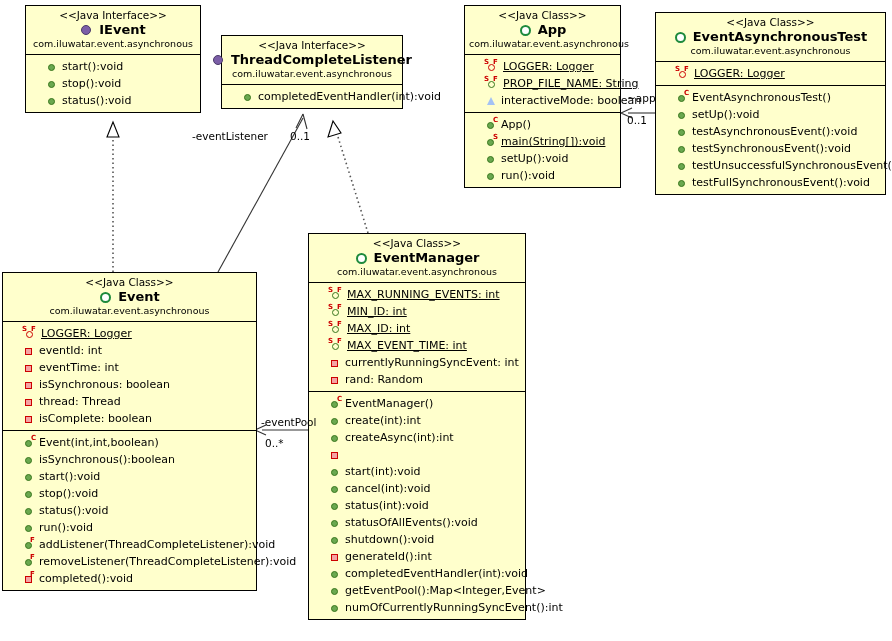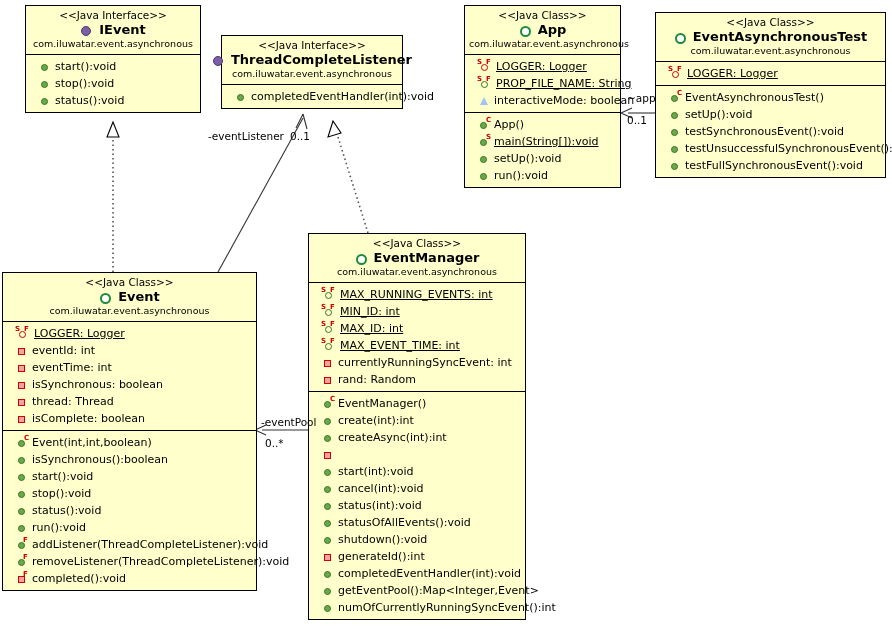--- a/index.html
+++ b/index.html
@@ -32,39 +32,39 @@
     border-bottom: 1px solid #000;
   }
   .stereotype {
     font-size: 10.5px;
     color: #000;
     line-height: 13px;
     white-space: nowrap;
   }
   .titleline {
     display: flex;
-    align-items: flex-end;
+    align-items: center;
     justify-content: center;
     gap: 2px;
     line-height: 16px;
   }
   .cname {
     font-size: 13px;
     font-weight: bold;
     color: #000;
     white-space: nowrap;
   }
   .pkg {
     font-size: 9.5px;
     color: #000;
     line-height: 12px;
     white-space: nowrap;
   }
   .compartment {
-    padding: 3px 2px 3px 12px;
+    padding: 3px 2px 3px 19px;
   }
   .compartment + .compartment { border-top: 1px solid #000; }
   .member {
     display: flex;
     align-items: center;
     font-size: 11px;
     line-height: 17px;
     height: 17px;
     color: #000;
     white-space: nowrap;
@@ -168,21 +168,21 @@
       <path d="M255,430 L266,425 M255,430 L266,435" stroke="#333" stroke-width="1.1" fill="none"></path>
     </g>
 
      App (association ~app 0..1) --&gt;
     <g>
       <line x1="655" y1="113" x2="628" y2="113" stroke="#333" stroke-width="1.1"></line>
       <path d="M621,113 L632,108 M621,113 L632,118" stroke="#333" stroke-width="1.1" fill="none"></path>
     </g>
   </svg>
 
-  <div class="edge-label" style="left:208px; top:130px;">-eventListener</div>
+  <div class="edge-label" style="left:192px; top:130px;">-eventListener</div>
   <div class="edge-label" style="left:290px; top:130px;">0..1</div>
 
   <div class="edge-label" style="left:261px; top:416px;">-eventPool</div>
   <div class="edge-label" style="left:265px; top:437px;">0..*</div>
 
   <div class="edge-label" style="left:627px; top:92px;">~app</div>
   <div class="edge-label" style="left:627px; top:114px;">0..1</div>
 
   <div class="uml-box" style="left:25px; top:5px; width:176px;">
     <div class="hdr">
@@ -335,20 +335,26 @@
       <div class="member">
         <span class="vis public">
             <span class="dot"></span>
           </span>
         <span class="lbl">setUp():void</span>
       </div>
       <div class="member">
         <span class="vis public">
             <span class="dot"></span>
           </span>
+        <span class="lbl">testAsynchronousEvent():void</span>
+      </div>
+      <div class="member">
+        <span class="vis public">
+            <span class="dot"></span>
+          </span>
         <span class="lbl">testSynchronousEvent():void</span>
       </div>
       <div class="member">
         <span class="vis public">
             <span class="dot"></span>
           </span>
         <span class="lbl">testUnsuccessfulSynchronousEvent():void</span>
       </div>
       <div class="member">
         <span class="vis public">

